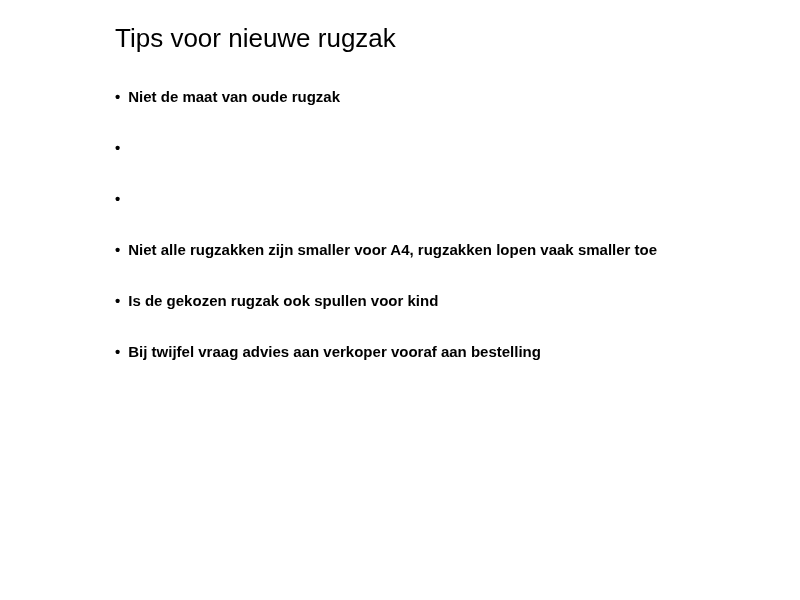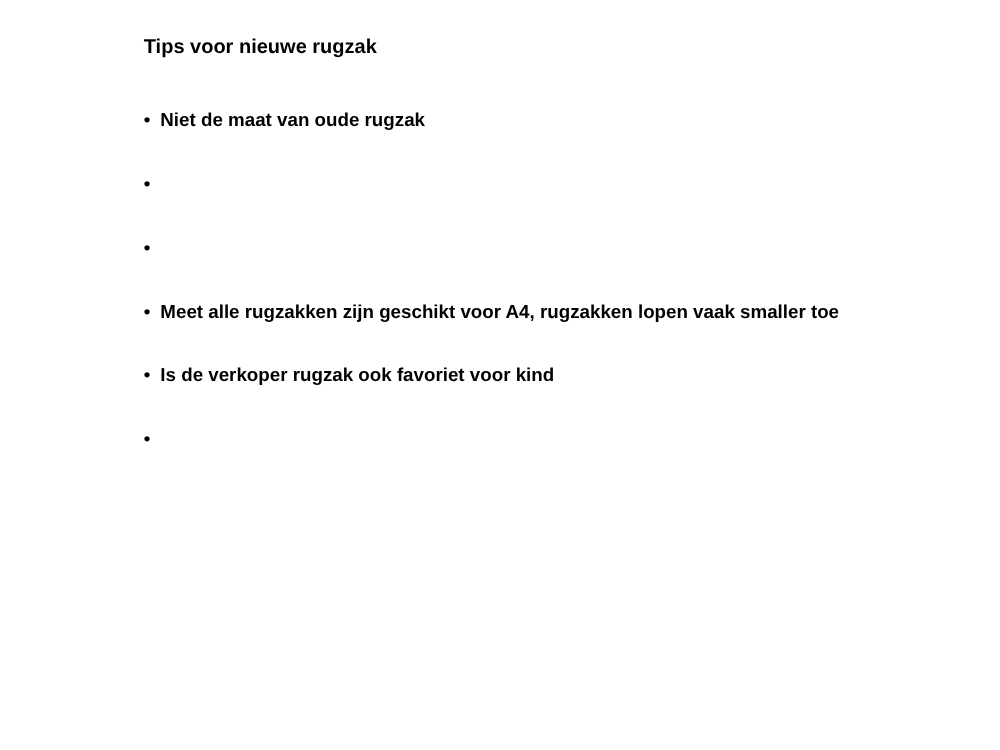--- a/index.html
+++ b/index.html
@@ -14,23 +14,23 @@
     background: #ffffff;
     overflow: hidden;
     font-family: "Liberation Sans", sans-serif;
     color: #000000;
   }
   .title {
     position: absolute;
     left: 115px;
     top: 24px;
     margin: 0;
-    font-size: 16px;
+    font-size: 26px;
     line-height: 28px;
-    font-weight: bold;
+    font-weight: normal;
     color: #000000;
     white-space: nowrap;
   }
   .bullets {
     position: absolute;
     left: 115px;
     top: 88px;
     margin: 0;
     padding: 0;
     list-style: none;
@@ -62,23 +62,24 @@
         <span>Niet de maat van oude rugzak</span>
       </li>
       <li>
         <span class="marker">•</span>
       </li>
       <li>
         <span class="marker">•</span>
       </li>
       <li>
         <span class="marker">•</span>
-        <span>Meet alle rugzakken zijn geschikt voor A4, rugzakken lopen vaak smaller toe</span>
+        <span>Niet alle rugzakken zijn smaller voor A4, rugzakken lopen vaak smaller toe</span>
       </li>
       <li>
         <span class="marker">•</span>
-        <span>Is de verkoper rugzak ook favoriet voor kind</span>
+        <span>Is de gekozen rugzak ook spullen voor kind</span>
       </li>
       <li>
         <span class="marker">•</span>
+        <span>Bij twijfel vraag advies aan verkoper vooraf aan bestelling</span>
       </li>
     </ul>
 </div>
 
 </body></html>

